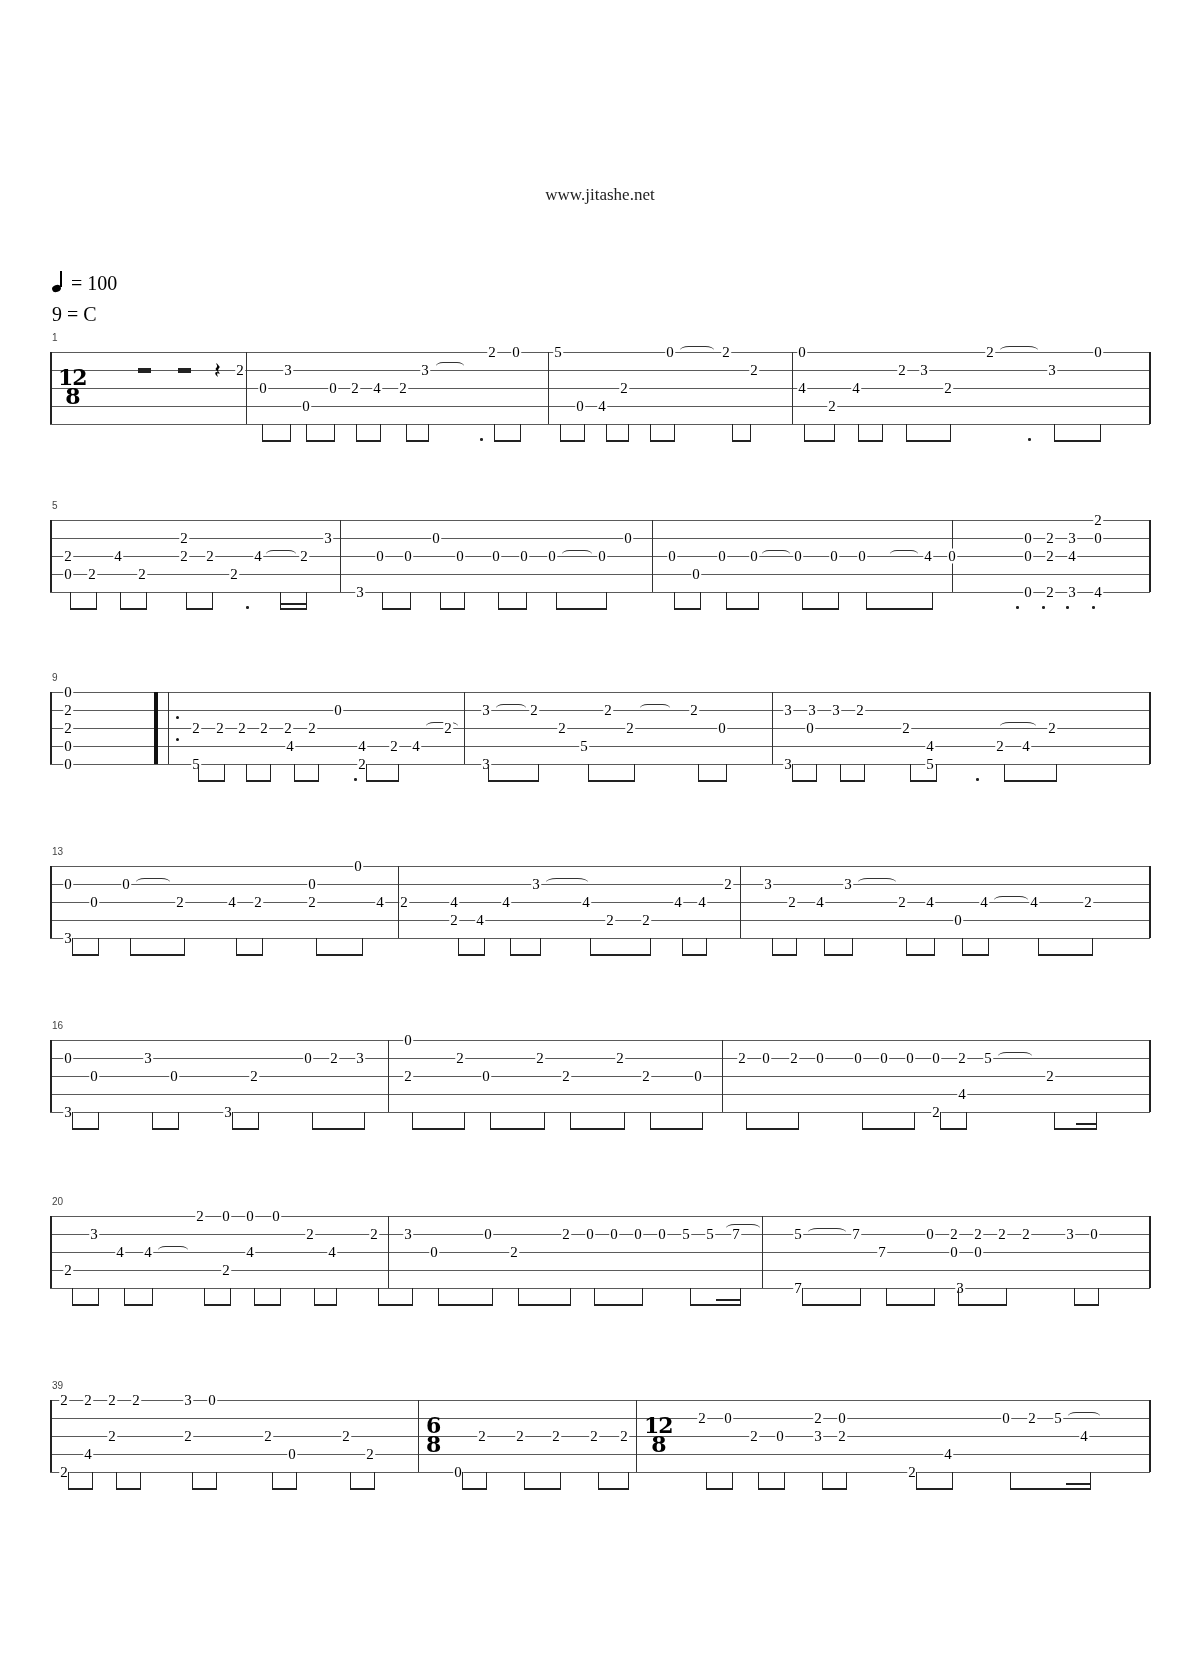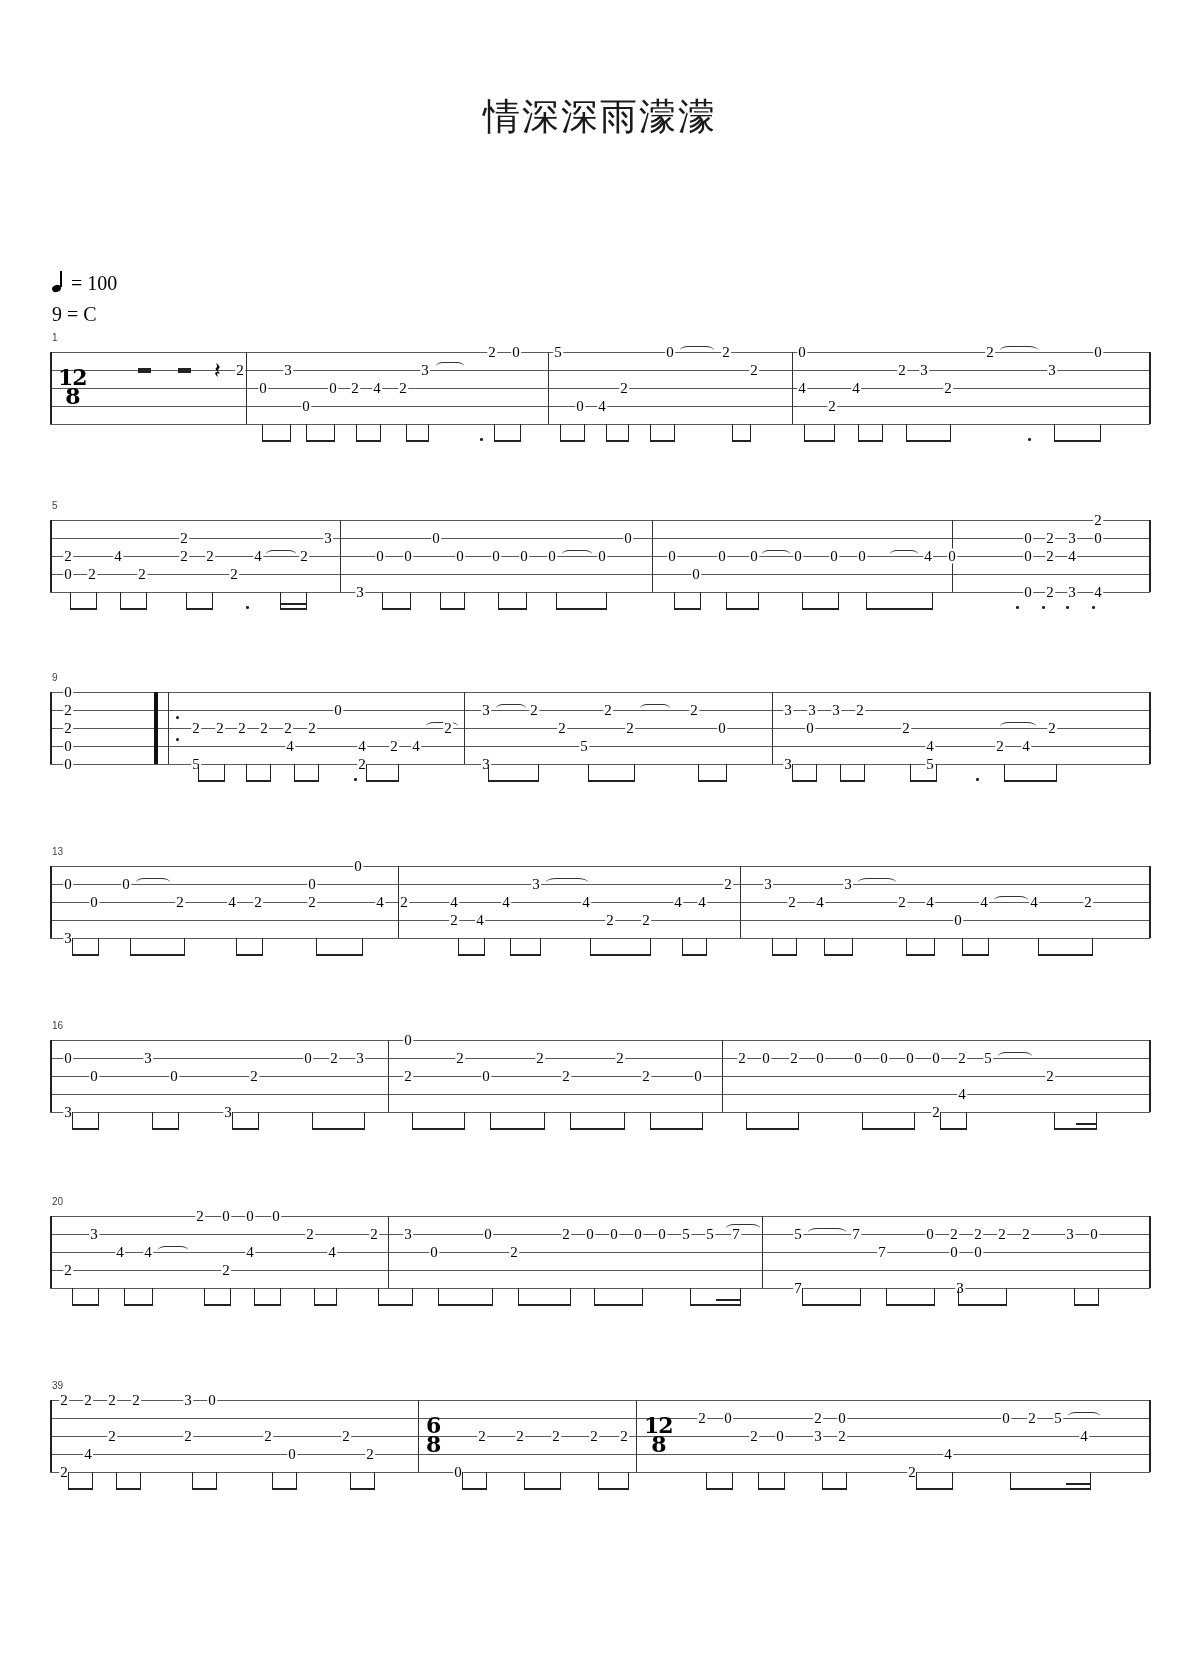--- a/index.html
+++ b/index.html
@@ -246,21 +246,21 @@
     font-size: 25px;
     color: #1668b3;
     letter-spacing: 0px;
   }
 </style>
 </head>
 <body>
 
 <div class="sheet">
 
-  <div class="title">情深深雨濛濛</div>
+  <div class="subtitle">www.jitashe.net</div>
 
   <div class="tempo">
     <span class="notehead"></span>
     <span>= 100</span>
   </div>
   <div class="key">9 = C</div>
 
   <div class="system" style="top:352px;">
     <div class="measure-num" style="left:2px; top:-20px;">1</div>
     <div class="staff">

